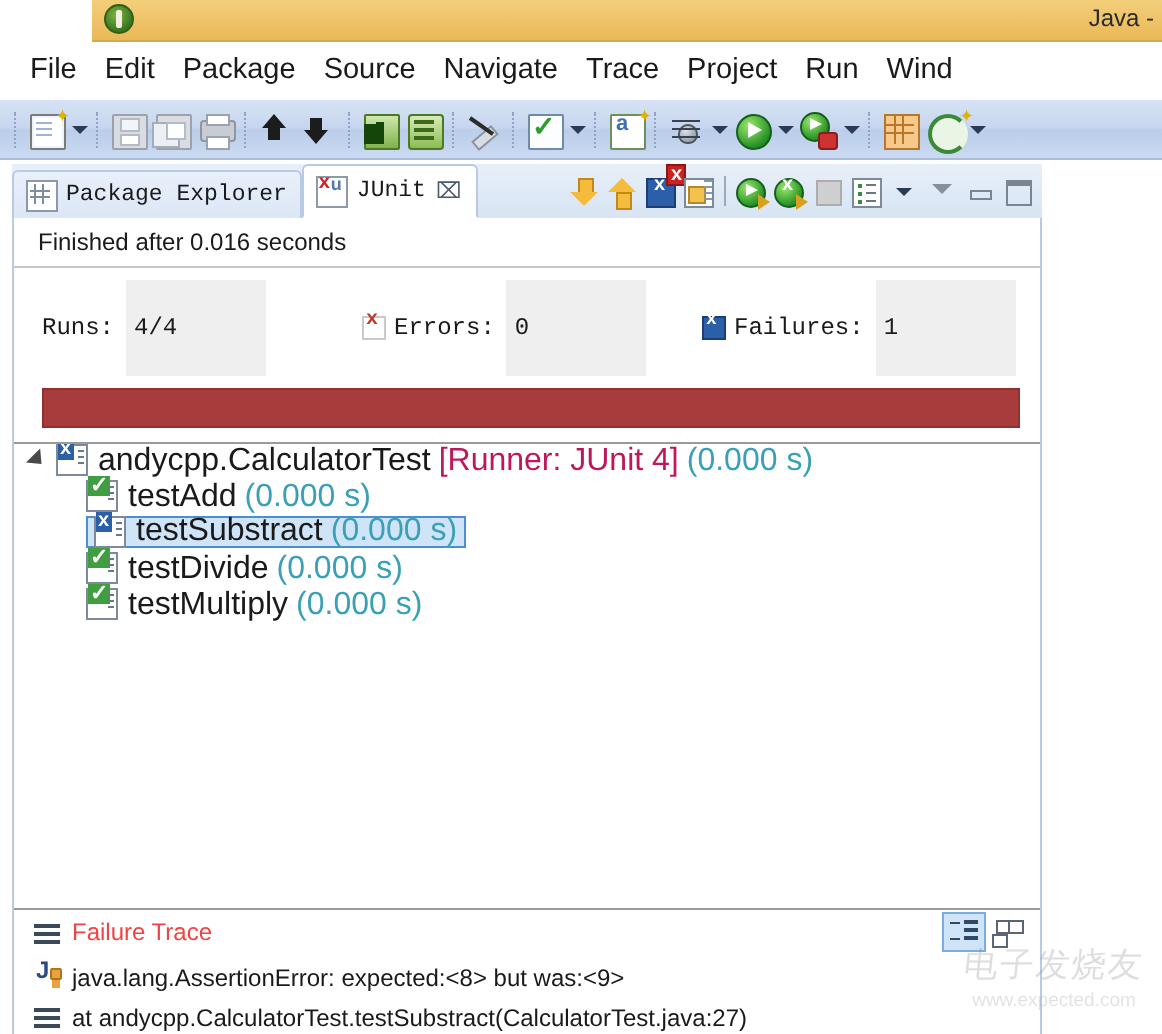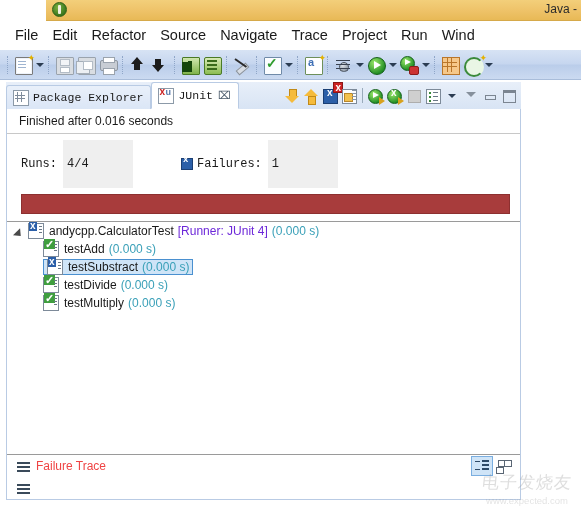--- a/index.html
+++ b/index.html
@@ -379,23 +379,23 @@
   }
 
   .treearea {
     border-top: 1px solid #9a9a9a;
     height: 232px;
     position: relative;
     background: #ffffff;
     overflow: hidden;
   }
   .treerow {
-    display: flex; align-items: center;
+    display: flex; align-items: flex-start;
     height: 18px;
-    font-size: 12px;
+    font-size: 16px;
     white-space: nowrap;
   }
   .treerow.root { padding-left: 8px; }
   .treerow.child { padding-left: 36px; }
   .twisty {
     width: 11px; height: 11px; position: relative; flex:0 0 auto; margin-right: 2px;
   }
   .twisty::after {
     content: ""; position: absolute; left: 1px; top: 2px;
     border-top: 5px solid transparent; border-bottom: 5px solid transparent;
@@ -419,21 +419,21 @@
     box-shadow: 0 3px 0 #6a7886, 0 6px 0 #6a7886; }
   .ic-testfail { background: #ffffff; border: 1px solid #7d8a99; }
   .ic-testfail::before { content: "x"; position: absolute; left: 0px; top: -3px;
     font-size: 10px; color: #ffffff; font-weight: bold;
     background: #2b5fa8; padding: 0 1px; line-height: 10px; }
   .ic-testfail::after { content: ""; position: absolute; right: 1px; top: 2px;
     width: 3px; height: 1px; background: #6a7886;
     box-shadow: 0 3px 0 #6a7886, 0 6px 0 #6a7886; }
 
   .nodetext { color: #1a1a1a; }
-  .noderunner { color: #6d28d9; margin-left: 4px; }
+  .noderunner { color: #be185d; margin-left: 4px; }
   .nodetime { color: #3aa0b8; margin-left: 4px; }
   .treerow.selected .selbox {
     background: #cfe4f7;
     border: 1px solid #4a90d0;
     padding: 0 3px;
     display: flex; align-items: center;
     height: 16px;
     box-sizing: border-box;
   }
 
@@ -501,21 +501,21 @@
 <body>
 
 <div class="titlebar">
   <div class="appicon"></div>
   <div class="title">Java -</div>
 </div>
 
 <div class="menubar">
   <div class="menu-item">File</div>
   <div class="menu-item">Edit</div>
-  <div class="menu-item">Refactor</div>
+  <div class="menu-item">Package</div>
   <div class="menu-item">Source</div>
   <div class="menu-item">Navigate</div>
   <div class="menu-item">Trace</div>
   <div class="menu-item">Project</div>
   <div class="menu-item">Run</div>
   <div class="menu-item">Wind</div>
 </div>
 
 <div class="toolbar">
   <div class="tb-sep"></div>
@@ -634,20 +634,25 @@
 
   <div class="viewbody">
 
     <div class="statusline">Finished after 0.016 seconds</div>
 
     <div class="counters">
       <div class="counter" style="width:160px">
         <span class="clabel">Runs:</span>
         <span class="cvalue">4/4</span>
       </div>
+      <div class="counter" style="width:170px">
+        <span class="cicon err"></span>
+        <span class="clabel">Errors:</span>
+        <span class="cvalue">0</span>
+      </div>
       <div class="counter">
         <span class="cicon fail"></span>
         <span class="clabel">Failures:</span>
         <span class="cvalue">1</span>
       </div>
     </div>
 
     <div class="progressbar-wrap">
       <div class="progressbar"></div>
     </div>
@@ -698,21 +703,26 @@
             <span class="ic-filterstack"></span>
           </span>
         <span class="ftt">
             <span class="ic-compare"></span>
           </span>
       </span>
     </div>
 
     <div class="ft-body">
       <div class="ft-row">
+        <span class="ft-icon ic-javaerr"></span>
+        <span>java.lang.AssertionError: expected:&lt;8&gt; but was:&lt;9&gt;</span>
+      </div>
+      <div class="ft-row">
         <span class="ft-icon ic-stackline"></span>
+        <span>at andycpp.CalculatorTest.testSubstract(CalculatorTest.java:27)</span>
       </div>
     </div>
 
   </div>
 </div>
 
 <div class="watermark">
   <div class="wm-cn">电子发烧友</div>
   <div class="wm-url">www.expected.com</div>
 </div>

